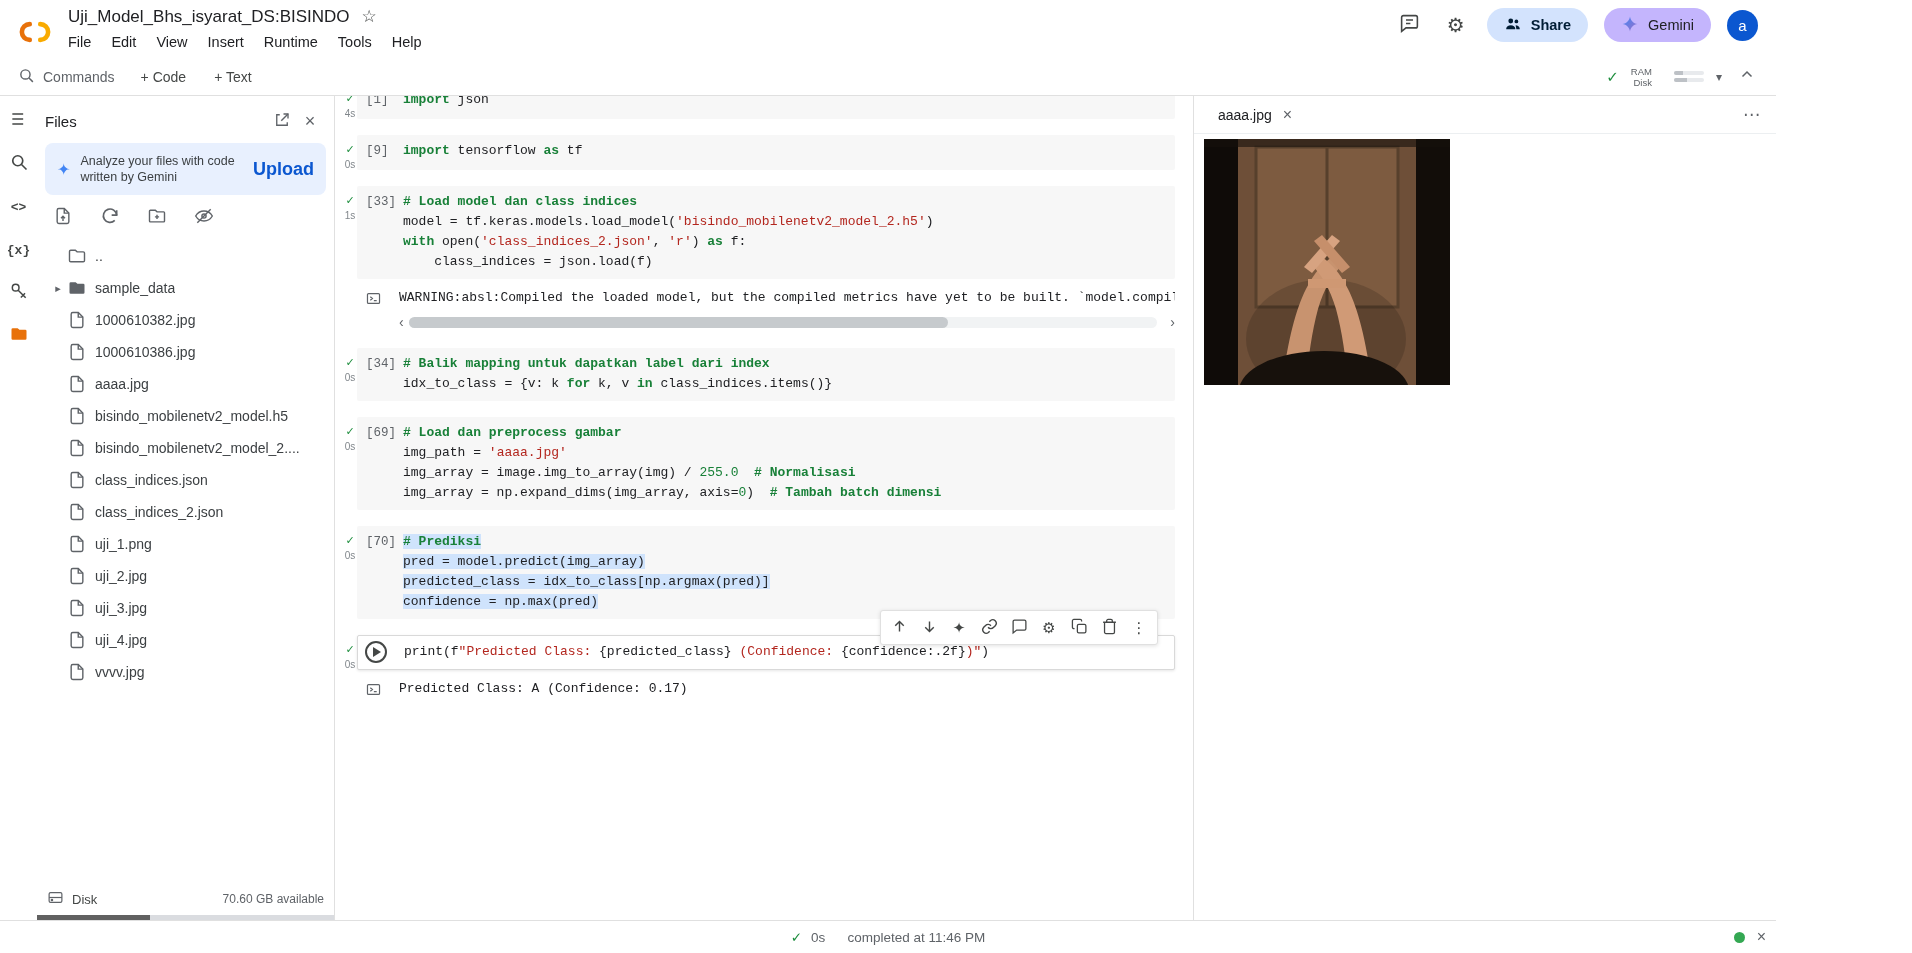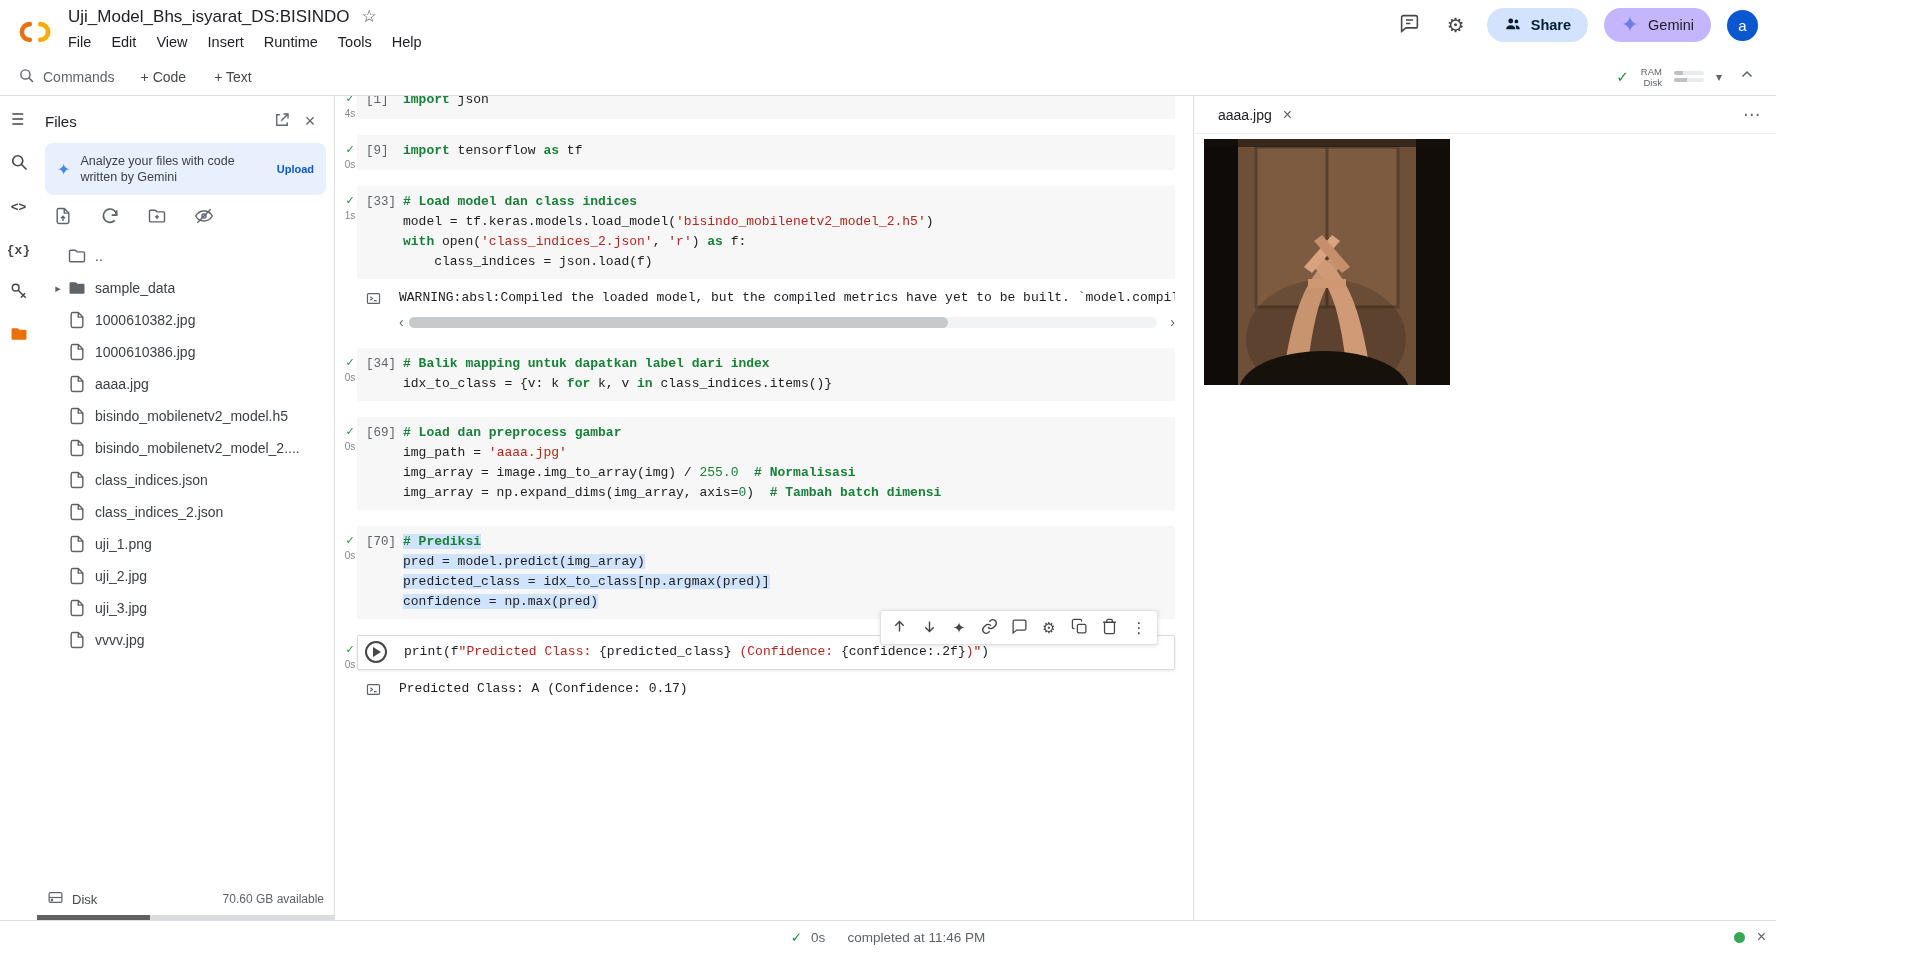--- a/index.html
+++ b/index.html
@@ -31,21 +31,21 @@
   .avatar { width:31px; height:31px; border-radius:50%; background:#0b57d0; color:#fff; display:flex; align-items:center; justify-content:center; font-size:15px; cursor:pointer; border:0; }
 
   
   .toolbar { height:38px; border-bottom:1px solid #e0e0e0; display:flex; align-items:center; justify-content:space-between; padding:0 16px 0 10px; }
   .tb-left { display:flex; align-items:center; gap:8px; }
   .commands { display:flex; align-items:center; gap:8px; font-size:14px; color:#5f6368; border:0; background:none; cursor:pointer; padding:4px 8px; }
   .commands svg { width:17px; height:17px; }
   .addbtn { font-size:14px; color:#444746; border:0; background:none; padding:5px 10px; cursor:pointer; border-radius:4px; }
   .tb-right { display:flex; align-items:center; gap:12px; }
   .tb-check { color:#1e8e3e; font-size:15px; }
-  .resource { display:flex; align-items:center; gap:12px; cursor:pointer; background:none; border:0; }
+  .resource { display:flex; align-items:center; gap:22px; cursor:pointer; background:none; border:0; }
   .res-labels { display:flex; flex-direction:column; align-items:flex-end; font-size:9.5px; color:#5f6368; line-height:11px; }
   .res-bars { display:flex; flex-direction:column; gap:3px; }
   .res-bar { width:30px; height:4px; background:#e8eaed; border-radius:2px; overflow:hidden; }
   .res-bar i { display:block; height:100%; background:#bdc1c6; }
   .caret-btn { color:#5f6368; font-size:12px; background:none; border:0; cursor:pointer; }
   .collapse-btn { width:26px; height:26px; border:0; background:none; color:#5f6368; cursor:pointer; display:flex; align-items:center; justify-content:center; }
   .collapse-btn svg { width:18px; height:18px; }
 
   
   .body { flex:1; display:flex; min-height:0; }
@@ -56,21 +56,21 @@
 
   .files { width:298px; border-right:1px solid #e0e0e0; display:flex; flex-direction:column; flex:none; }
   .files-header { display:flex; align-items:center; padding:13px 10px 6px 8px; }
   .files-title { font-size:15px; flex:1; }
   .fh-btn { background:none; border:0; cursor:pointer; color:#5f6368; width:28px; height:24px; }
   .fh-btn svg { width:18px; height:18px; }
   .fh-close { font-size:18px; }
   .gemini-banner { margin:4px 8px 8px; background:#e8f0fe; border-radius:8px; padding:10px 12px; display:flex; align-items:center; gap:10px; }
   .gb-spark { color:#4285f4; font-size:16px; }
   .gb-text { font-size:12.5px; color:#3c4043; flex:1; line-height:16px; }
-  .gb-upload { color:#0b57d0; font-size:11px; font-weight:bold; border:0; background:none; cursor:pointer; }
+  .gb-upload { color:#0b57d0; font-size:18px; font-weight:bold; border:0; background:none; cursor:pointer; }
   .file-actions { display:flex; gap:25px; padding:3px 0 8px 15px; }
   .fa-btn { width:22px; height:22px; border:0; background:none; cursor:pointer; color:#5f6368; }
   .fa-btn svg { width:20px; height:20px; }
   .tree { flex:1; overflow:hidden; padding-top:4px; }
   .tree-row { display:flex; align-items:center; height:32px; padding-left:12px; cursor:pointer; font-size:14px; color:#3c4043; }
   .tr-chevron { width:18px; font-size:11px; color:#5f6368; text-align:center; flex:none; }
   .tr-icon { width:20px; height:20px; margin-right:8px; color:#5f6368; flex:none; }
   .tr-icon svg { width:20px; height:20px; }
   .tr-label { white-space:nowrap; overflow:hidden; }
   .ff-row { display:flex; align-items:center; padding:6px 10px; font-size:13px; color:#444746; }
@@ -440,20 +440,28 @@
                 <path d="M13.5 3v5.5H19"></path>
               </svg></span>
             <span class="tr-label">uji_3.jpg</span>
           </div>
           <div class="tree-row">
             <span class="tr-chevron"></span>
             <span class="tr-icon"><svg viewBox="0 0 24 24" fill="none" stroke="currentColor" stroke-width="1.7">
                 <path d="M13.5 3H7a2 2 0 0 0-2 2v14a2 2 0 0 0 2 2h10a2 2 0 0 0 2-2V8.5z"></path>
                 <path d="M13.5 3v5.5H19"></path>
               </svg></span>
+            <span class="tr-label">uji_4.jpg</span>
+          </div>
+          <div class="tree-row">
+            <span class="tr-chevron"></span>
+            <span class="tr-icon"><svg viewBox="0 0 24 24" fill="none" stroke="currentColor" stroke-width="1.7">
+                <path d="M13.5 3H7a2 2 0 0 0-2 2v14a2 2 0 0 0 2 2h10a2 2 0 0 0 2-2V8.5z"></path>
+                <path d="M13.5 3v5.5H19"></path>
+              </svg></span>
             <span class="tr-label">vvvv.jpg</span>
           </div>
         </div>
 
       <div class="files-footer">
         <div class="ff-row">
           <span>
             <svg viewBox="0 0 24 24" fill="none" stroke="currentColor" stroke-width="1.7">
                 <rect x="3" y="5" width="18" height="14" rx="2"></rect>
                 <path d="M3 12h18"></path>

